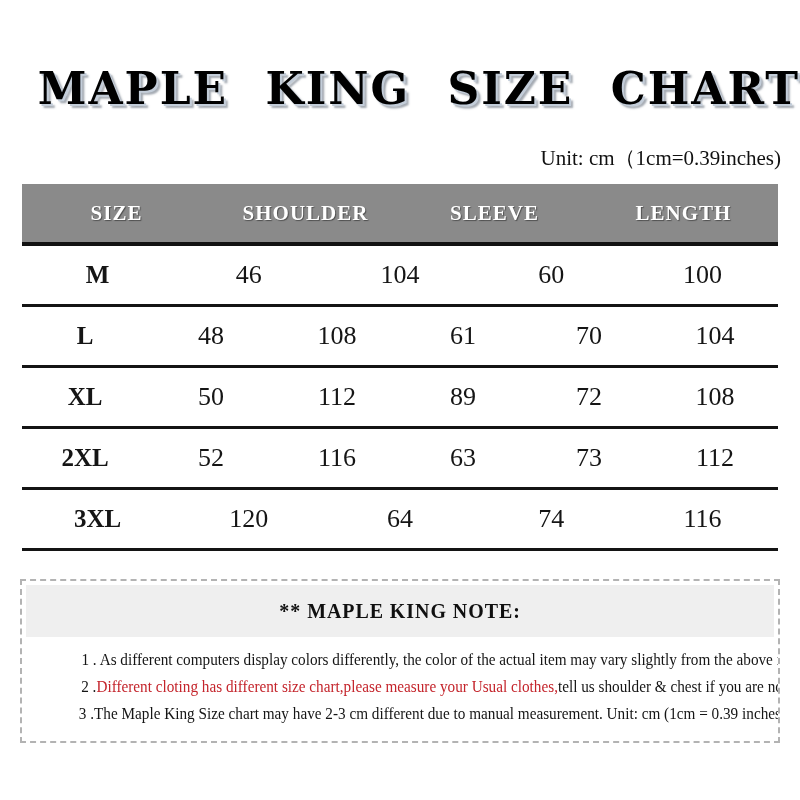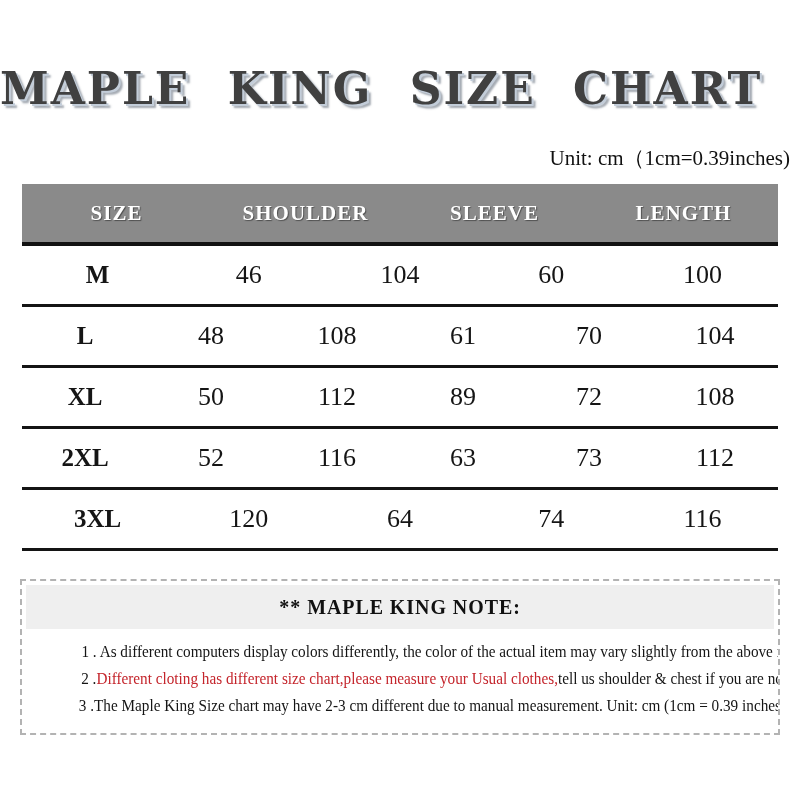--- a/index.html
+++ b/index.html
@@ -2,28 +2,28 @@
 <html><head>
 <meta charset="utf-8">
 <style>
   html, body { margin:0; padding:0; background:#ffffff; }
   .page {
     position:relative; width:800px; height:800px; overflow:hidden;
     background:#ffffff; color:#131313;
     font-family:"Liberation Serif", serif;
   }
   .main-title {
-    padding-top:60px; text-align:left;
+    padding-top:60px; text-align:right;
     font-family:"DejaVu Serif", serif; font-weight:bold;
     font-size:44px; line-height:58px; letter-spacing:2px; word-spacing:20px;
-    color:#404040;
+    color:#000000;
     text-shadow:2px 2px 0 #c3cdd9, 4px 4px 2px rgba(90,100,115,0.55);
   }
   .unit-note {
-    margin-top:26px; padding-right:10px; text-align:right;
+    margin-top:26px; padding-right:19px; text-align:right;
     font-size:21px; color:#111;
   }
   .size-table { width:756px; margin:12px auto 0; }
   .thead {
     display:flex; align-items:center; height:58px;
     background:#8a8a8a; border-bottom:4px solid #121212;
   }
   .th {
     flex:1; text-align:center; color:#ffffff;
     font-family:Liberation Serif, serif; font-weight:bold;
@@ -35,21 +35,21 @@
     border-bottom:3px solid #141414;
   }
   .td { flex:1; text-align:center; font-size:26px; color:#151515; }
   .td.size-label { font-weight:bold; font-size:25px; }
   .note-box {
     box-sizing:border-box; width:760px; margin:28px auto 0;
     border:2px dashed #b3b3b3; padding:4px 4px 14px;
     overflow:hidden;
   }
   .note-title-strip {
-    height:44px; background:#efefef;
+    height:52px; background:#efefef;
     display:flex; align-items:center; justify-content:center;
   }
   .note-title {
     font-weight:bold; font-size:21px; letter-spacing:1px;
     display:inline-block; transform:scaleX(0.95); transform-origin:center;
     color:#101010;
   }
   .note-lines { padding-top:9px; text-align:center; }
   .note-line { line-height:27px; white-space:nowrap; }
   .note-line .scale {

